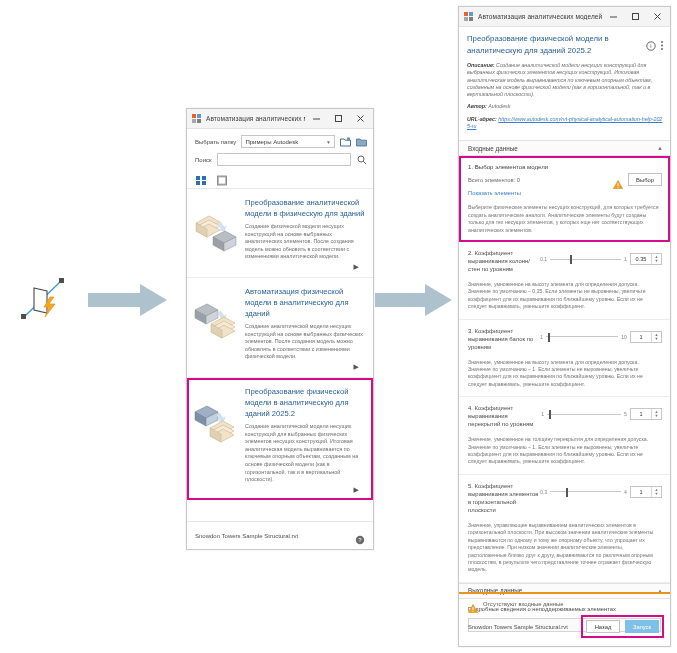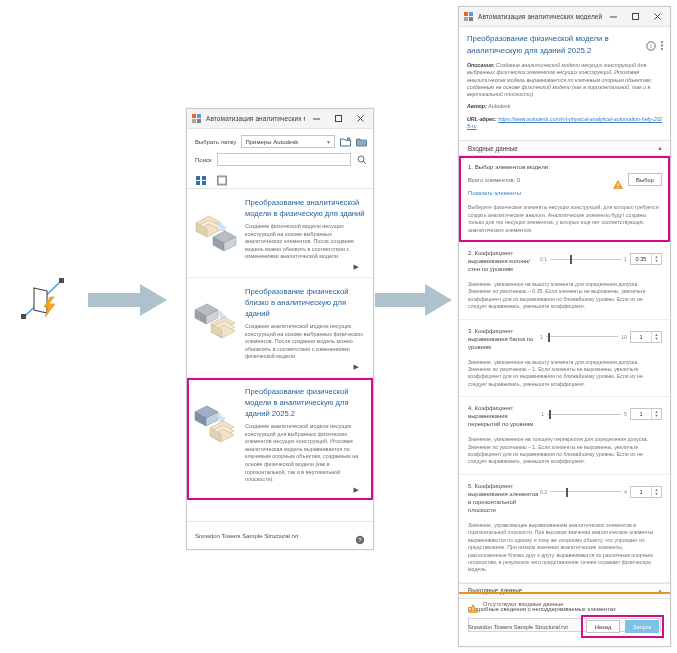--- a/index.html
+++ b/index.html
@@ -324,21 +324,21 @@
             <path d="M24 16 L30 16 L30 13 L34 18 L30 23 L30 20 L24 20 Z" fill="#cfe2ef" transform="rotate(55 29 18)"></path>
             <g opacity="0.95">
               <path d="M18 26 L31 19 L42 25 L29 32 Z" fill="#f0e2c8" stroke="#c9ae7d" stroke-width="0.6"></path>
               <path d="M18 30 L31 23 L42 29 L29 36 Z" fill="#f6ecd8" stroke="#c9ae7d" stroke-width="0.6"></path>
               <path d="M18 34 L31 27 L42 33 L29 40 Z" fill="#f0e2c8" stroke="#c9ae7d" stroke-width="0.6"></path>
               <path d="M18 26 L18 34 L29 40 L29 32 Z" fill="#ded0b0" stroke="#c9ae7d" stroke-width="0.5"></path>
             </g>
           </svg>
         </div>
         <div class="card-body">
-          <div class="card-title">Преобразование физической близко в аналитическую для зданий</div>
+          <div class="card-title">Автоматизация физической модели в аналитическую для зданий</div>
           <div class="card-desc">Создание аналитической модели несущих конструкций на основе выбранных физических элементов. После создания модель можно обновлять в соответствии с изменениями физической модели.</div>
           <div class="card-play">▶</div>
         </div>
       </div>
 
       <div class="card sel">
         <div class="card-thumb">
           <svg width="46" height="52" viewBox="0 0 46 52">
             <g>
               <path d="M2 14 L14 8 L25 14 L13 20 Z" fill="#9fb0c4" stroke="#6f8399" stroke-width="0.6"></path>

